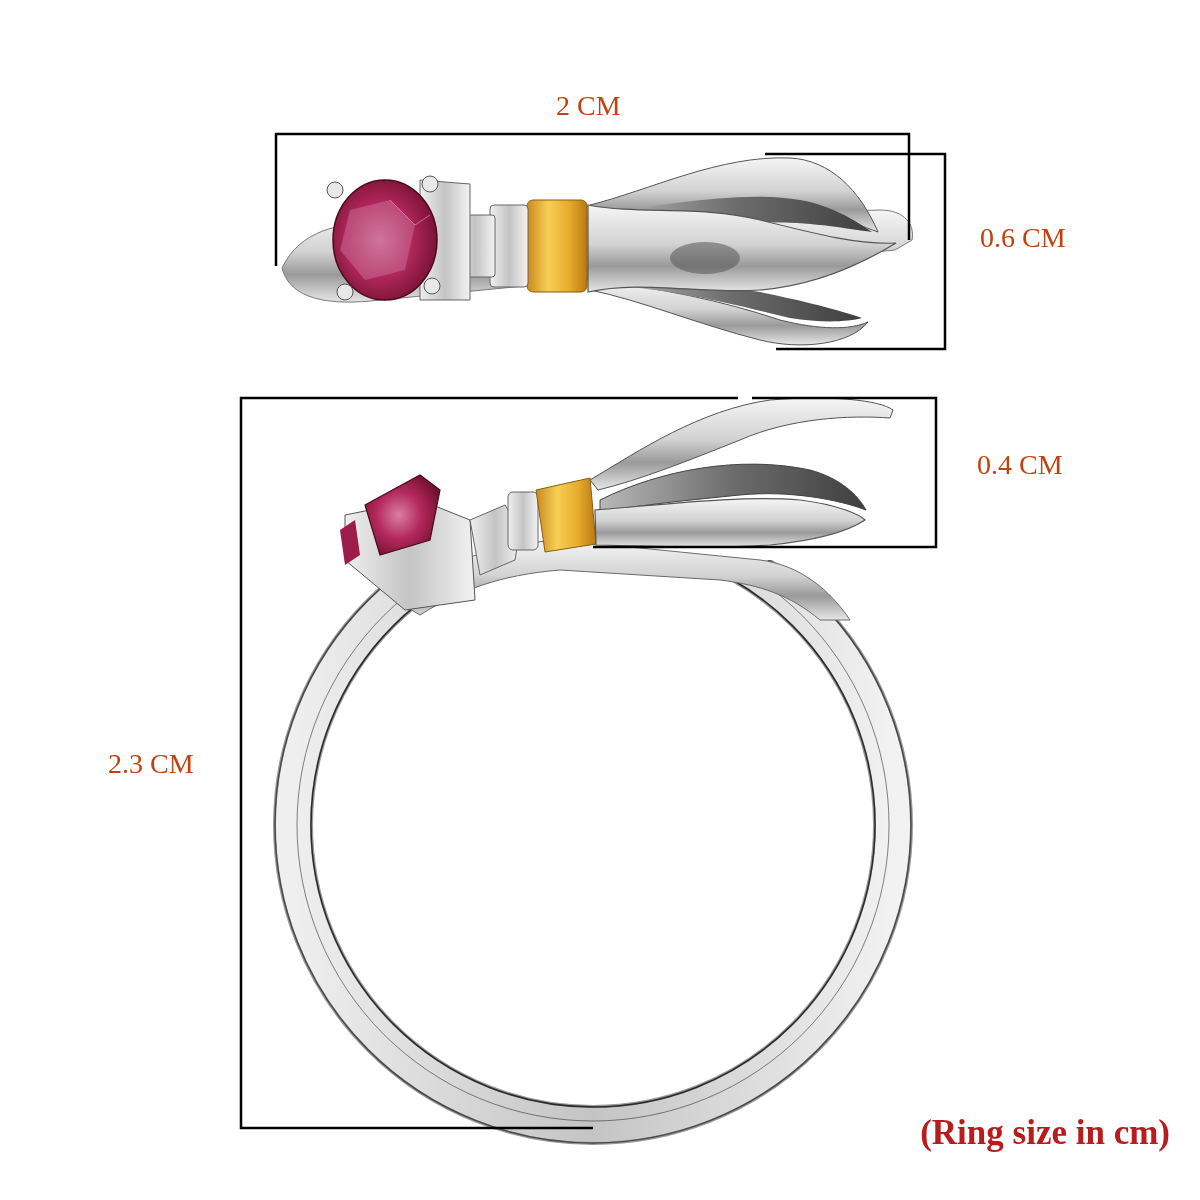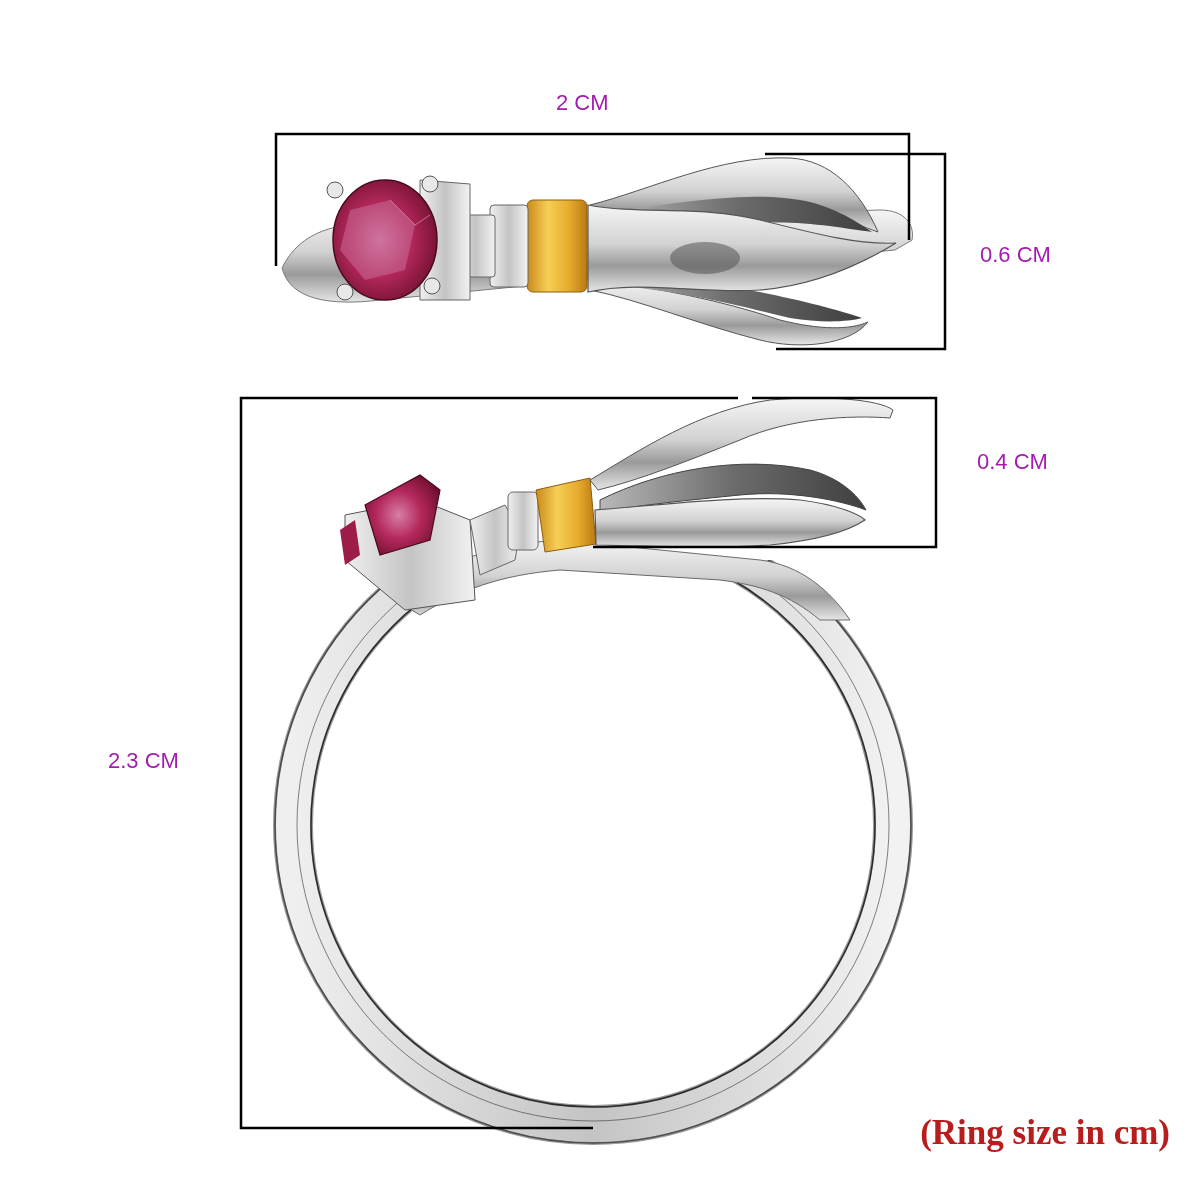--- a/index.html
+++ b/index.html
@@ -1,27 +1,27 @@
 <!DOCTYPE html>
 <html><head>
 <meta charset="utf-8">
 <style>
   html, body { margin: 0; padding: 0; background: #ffffff; }
   body { width: 1200px; height: 1200px; position: relative; overflow: hidden; }
   .canvas { position: absolute; left: 0; top: 0; width: 1200px; height: 1200px; }
   .label {
     position: absolute;
-    font-family: Liberation Sans, sans-serif;
-    color: #a21caf;
-    font-size: 22px;
+    font-family: Liberation Serif, serif;
+    color: #c2410c;
+    font-size: 28px;
     line-height: 1;
     white-space: nowrap;
   }
   .label-width { left: 556px; top: 92px; }
-  .label-height-top { left: 980px; top: 244px; }
+  .label-height-top { left: 980px; top: 224px; }
   .label-height-bottom { left: 977px; top: 451px; }
   .label-ring-diameter { left: 108px; top: 750px; }
   .caption {
     position: absolute;
     right: 30px;
     top: 1113px;
     font-family: "Liberation Serif", "DejaVu Serif", serif;
     font-weight: bold;
     font-size: 35px;
     color: #b91c1c;

